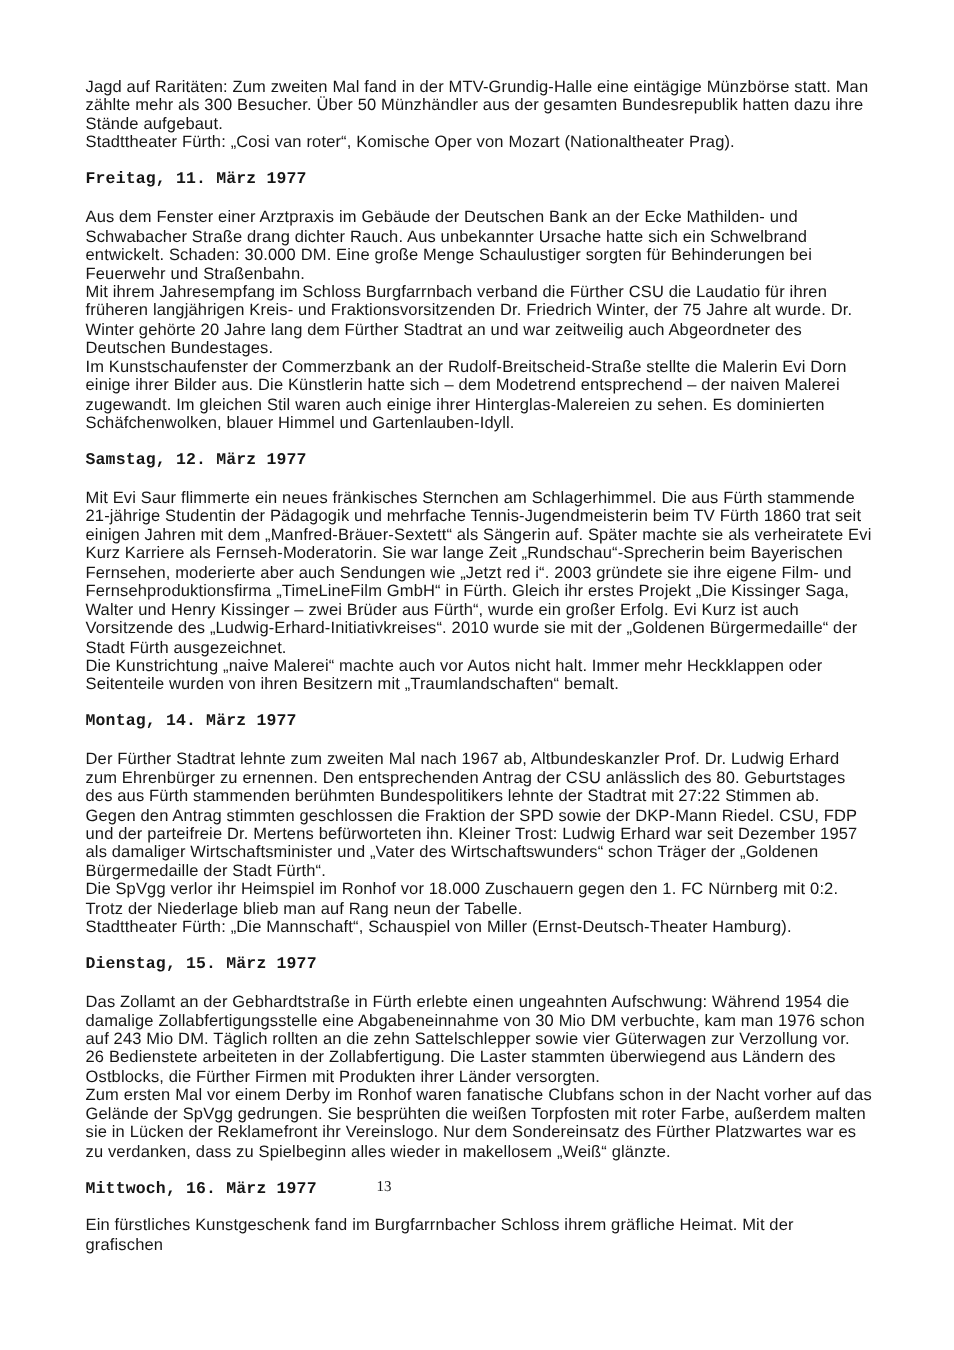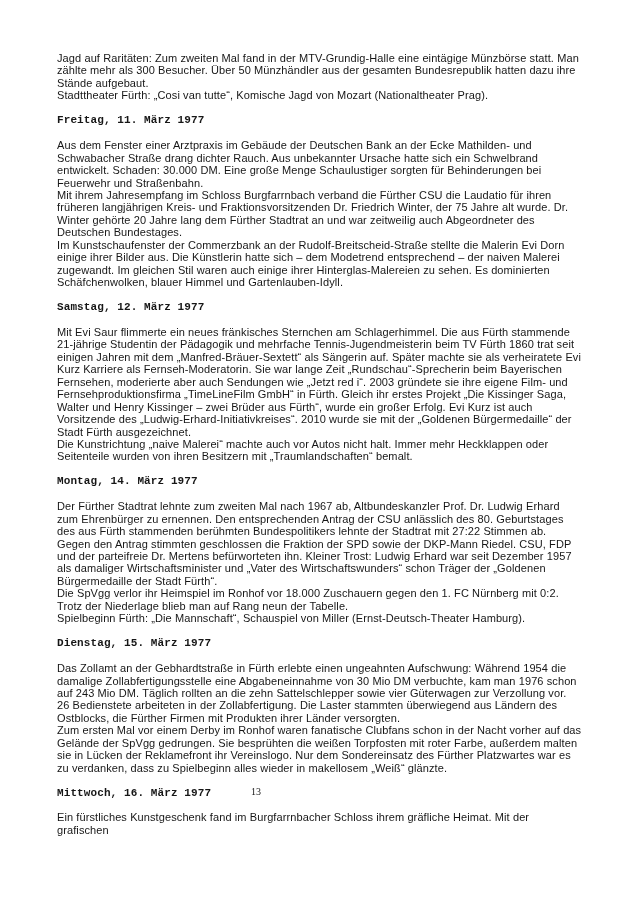--- a/index.html
+++ b/index.html
@@ -49,38 +49,38 @@
     font-size: 10px;
     color: #161616;
   }
 </style>
 </head>
 <body>
 
 <div class="doc-body" id="doc-body">
     <div class="doc-section">
       <p class="doc-paragraph">Jagd auf Raritäten: Zum zweiten Mal fand in der MTV-Grundig-Halle eine eintägige Münzbörse statt. Man zählte mehr als 300 Besucher. Über 50 Münzhändler aus der gesamten Bundesrepublik hatten dazu ihre Stände aufgebaut.</p>
-      <p class="doc-paragraph">Stadttheater Fürth: „Cosi van tutte“, Komische Jagd von Mozart (Nationaltheater Prag).</p>
+      <p class="doc-paragraph">Stadttheater Fürth: „Cosi van roter“, Komische Oper von Mozart (Nationaltheater Prag).</p>
     </div>
     <div class="doc-section">
       <div class="date-heading">Freitag, 11. März 1977</div>
       <p class="doc-paragraph">Aus dem Fenster einer Arztpraxis im Gebäude der Deutschen Bank an der Ecke Mathilden- und Schwabacher Straße drang dichter Rauch. Aus unbekannter Ursache hatte sich ein Schwelbrand entwickelt. Schaden: 30.000 DM. Eine große Menge Schaulustiger sorgten für Behinderungen bei Feuerwehr und Straßenbahn.</p>
       <p class="doc-paragraph">Mit ihrem Jahresempfang im Schloss Burgfarrnbach verband die Fürther CSU die Laudatio für ihren früheren langjährigen Kreis- und Fraktionsvorsitzenden Dr. Friedrich Winter, der 75 Jahre alt wurde. Dr. Winter gehörte 20 Jahre lang dem Fürther Stadtrat an und war zeitweilig auch Abgeordneter des Deutschen Bundestages.</p>
       <p class="doc-paragraph">Im Kunstschaufenster der Commerzbank an der Rudolf-Breitscheid-Straße stellte die Malerin Evi Dorn einige ihrer Bilder aus. Die Künstlerin hatte sich – dem Modetrend entsprechend – der naiven Malerei zugewandt. Im gleichen Stil waren auch einige ihrer Hinterglas-Malereien zu sehen. Es dominierten Schäfchenwolken, blauer Himmel und Gartenlauben-Idyll.</p>
     </div>
     <div class="doc-section">
       <div class="date-heading">Samstag, 12. März 1977</div>
       <p class="doc-paragraph">Mit Evi Saur flimmerte ein neues fränkisches Sternchen am Schlagerhimmel. Die aus Fürth stammende 21-jährige Studentin der Pädagogik und mehrfache Tennis-Jugendmeisterin beim TV Fürth 1860 trat seit einigen Jahren mit dem „Manfred-Bräuer-Sextett“ als Sängerin auf. Später machte sie als verheiratete Evi Kurz Karriere als Fernseh-Moderatorin. Sie war lange Zeit „Rundschau“-Sprecherin beim Bayerischen Fernsehen, moderierte aber auch Sendungen wie „Jetzt red i“. 2003 gründete sie ihre eigene Film- und Fernsehproduktionsfirma „TimeLineFilm GmbH“ in Fürth. Gleich ihr erstes Projekt „Die Kissinger Saga, Walter und Henry Kissinger – zwei Brüder aus Fürth“, wurde ein großer Erfolg. Evi Kurz ist auch Vorsitzende des „Ludwig-Erhard-Initiativkreises“. 2010 wurde sie mit der „Goldenen Bürgermedaille“ der Stadt Fürth ausgezeichnet.</p>
       <p class="doc-paragraph">Die Kunstrichtung „naive Malerei“ machte auch vor Autos nicht halt. Immer mehr Heckklappen oder Seitenteile wurden von ihren Besitzern mit „Traumlandschaften“ bemalt.</p>
     </div>
     <div class="doc-section">
       <div class="date-heading">Montag, 14. März 1977</div>
       <p class="doc-paragraph">Der Fürther Stadtrat lehnte zum zweiten Mal nach 1967 ab, Altbundeskanzler Prof. Dr. Ludwig Erhard zum Ehrenbürger zu ernennen. Den entsprechenden Antrag der CSU anlässlich des 80. Geburtstages des aus Fürth stammenden berühmten Bundespolitikers lehnte der Stadtrat mit 27:22 Stimmen ab. Gegen den Antrag stimmten geschlossen die Fraktion der SPD sowie der DKP-Mann Riedel. CSU, FDP und der parteifreie Dr. Mertens befürworteten ihn. Kleiner Trost: Ludwig Erhard war seit Dezember 1957 als damaliger Wirtschaftsminister und „Vater des Wirtschaftswunders“ schon Träger der „Goldenen Bürgermedaille der Stadt Fürth“.</p>
       <p class="doc-paragraph">Die SpVgg verlor ihr Heimspiel im Ronhof vor 18.000 Zuschauern gegen den 1. FC Nürnberg mit 0:2. Trotz der Niederlage blieb man auf Rang neun der Tabelle.</p>
-      <p class="doc-paragraph">Spielbeginn Fürth: „Die Mannschaft“, Schauspiel von Miller (Ernst-Deutsch-Theater Hamburg).</p>
+      <p class="doc-paragraph">Stadttheater Fürth: „Die Mannschaft“, Schauspiel von Miller (Ernst-Deutsch-Theater Hamburg).</p>
     </div>
     <div class="doc-section">
       <div class="date-heading">Dienstag, 15. März 1977</div>
       <p class="doc-paragraph">Das Zollamt an der Gebhardtstraße in Fürth erlebte einen ungeahnten Aufschwung: Während 1954 die damalige Zollabfertigungsstelle eine Abgabeneinnahme von 30 Mio DM verbuchte, kam man 1976 schon auf 243 Mio DM. Täglich rollten an die zehn Sattelschlepper sowie vier Güterwagen zur Verzollung vor. 26 Bedienstete arbeiteten in der Zollabfertigung. Die Laster stammten überwiegend aus Ländern des Ostblocks, die Fürther Firmen mit Produkten ihrer Länder versorgten.</p>
       <p class="doc-paragraph">Zum ersten Mal vor einem Derby im Ronhof waren fanatische Clubfans schon in der Nacht vorher auf das Gelände der SpVgg gedrungen. Sie besprühten die weißen Torpfosten mit roter Farbe, außerdem malten sie in Lücken der Reklamefront ihr Vereinslogo. Nur dem Sondereinsatz des Fürther Platzwartes war es zu verdanken, dass zu Spielbeginn alles wieder in makellosem „Weiß“ glänzte.</p>
     </div>
     <div class="doc-section">
       <div class="date-heading">Mittwoch, 16. März 1977</div>
       <p class="doc-paragraph">Ein fürstliches Kunstgeschenk fand im Burgfarrnbacher Schloss ihrem gräfliche Heimat. Mit der grafischen</p>
     </div>

